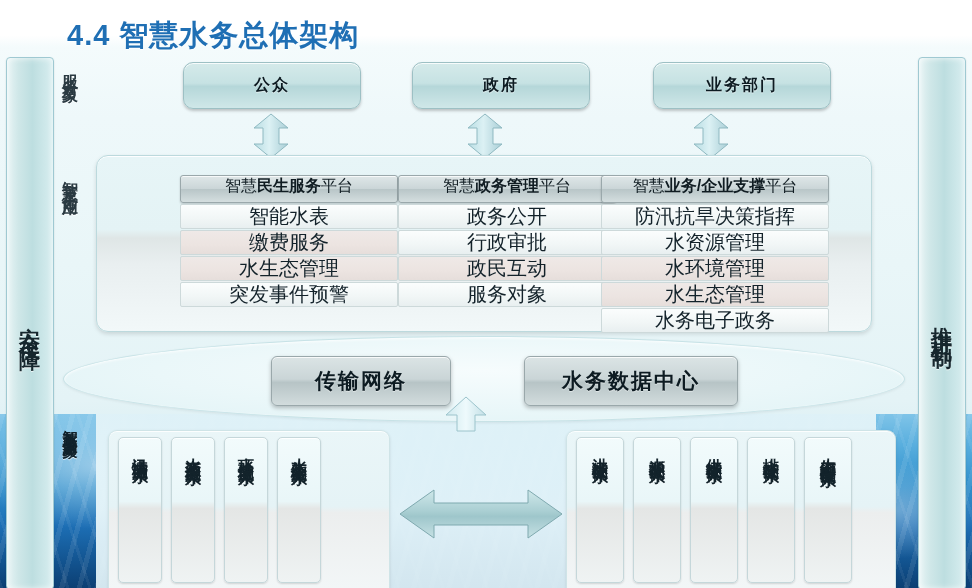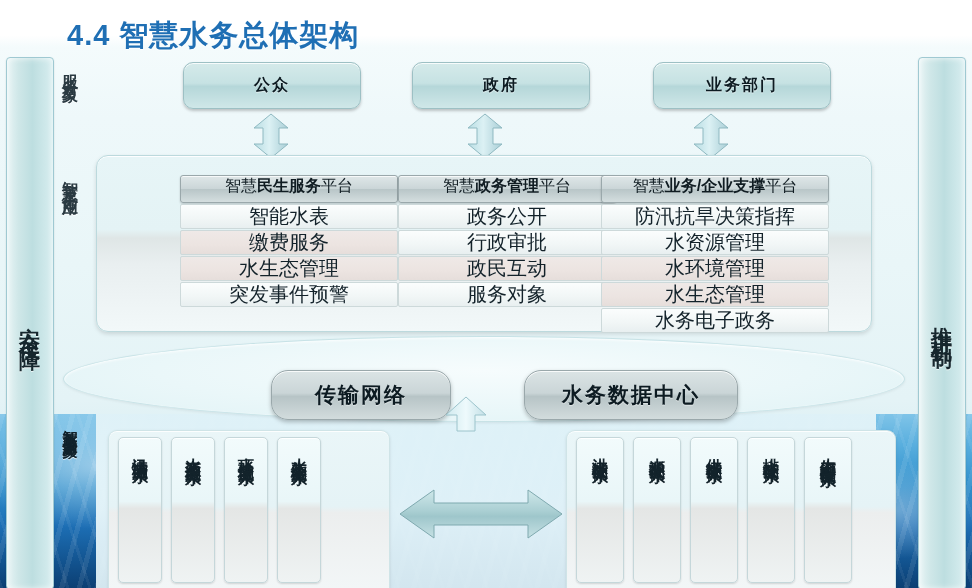--- a/index.html
+++ b/index.html
@@ -196,23 +196,23 @@
     top: 336px;
     width: 840px;
     height: 84px;
     border-radius: 50%;
     border: 1px solid #c7e2e6;
     background: radial-gradient(ellipse at 50% 40%, #f6fcfd 0%, #eaf7f9 55%, #dff2f5 100%);
     box-shadow: inset 0 1px 3px rgba(255,255,255,.95), 0 1px 3px rgba(0,0,0,.07);
   }
   .netbox {
     position: absolute;
-    top: 370px;
+    top: 356px;
     height: 48px;
-    border-radius: 17px;
+    border-radius: 6px;
     border: 1px solid #9aa8ab;
     background: linear-gradient(180deg,#dbe4e5 0%,#cad5d7 46%,#b7c4c6 53%,#d2dcdd 100%);
     box-shadow: 0 2px 4px rgba(0,0,0,.25), inset 0 1px 0 rgba(255,255,255,.8);
     display: flex;
     align-items: center;
     justify-content: center;
     font-size: 21px;
     font-weight: bold;
     color: #0d1b22;
     letter-spacing: 2px;

